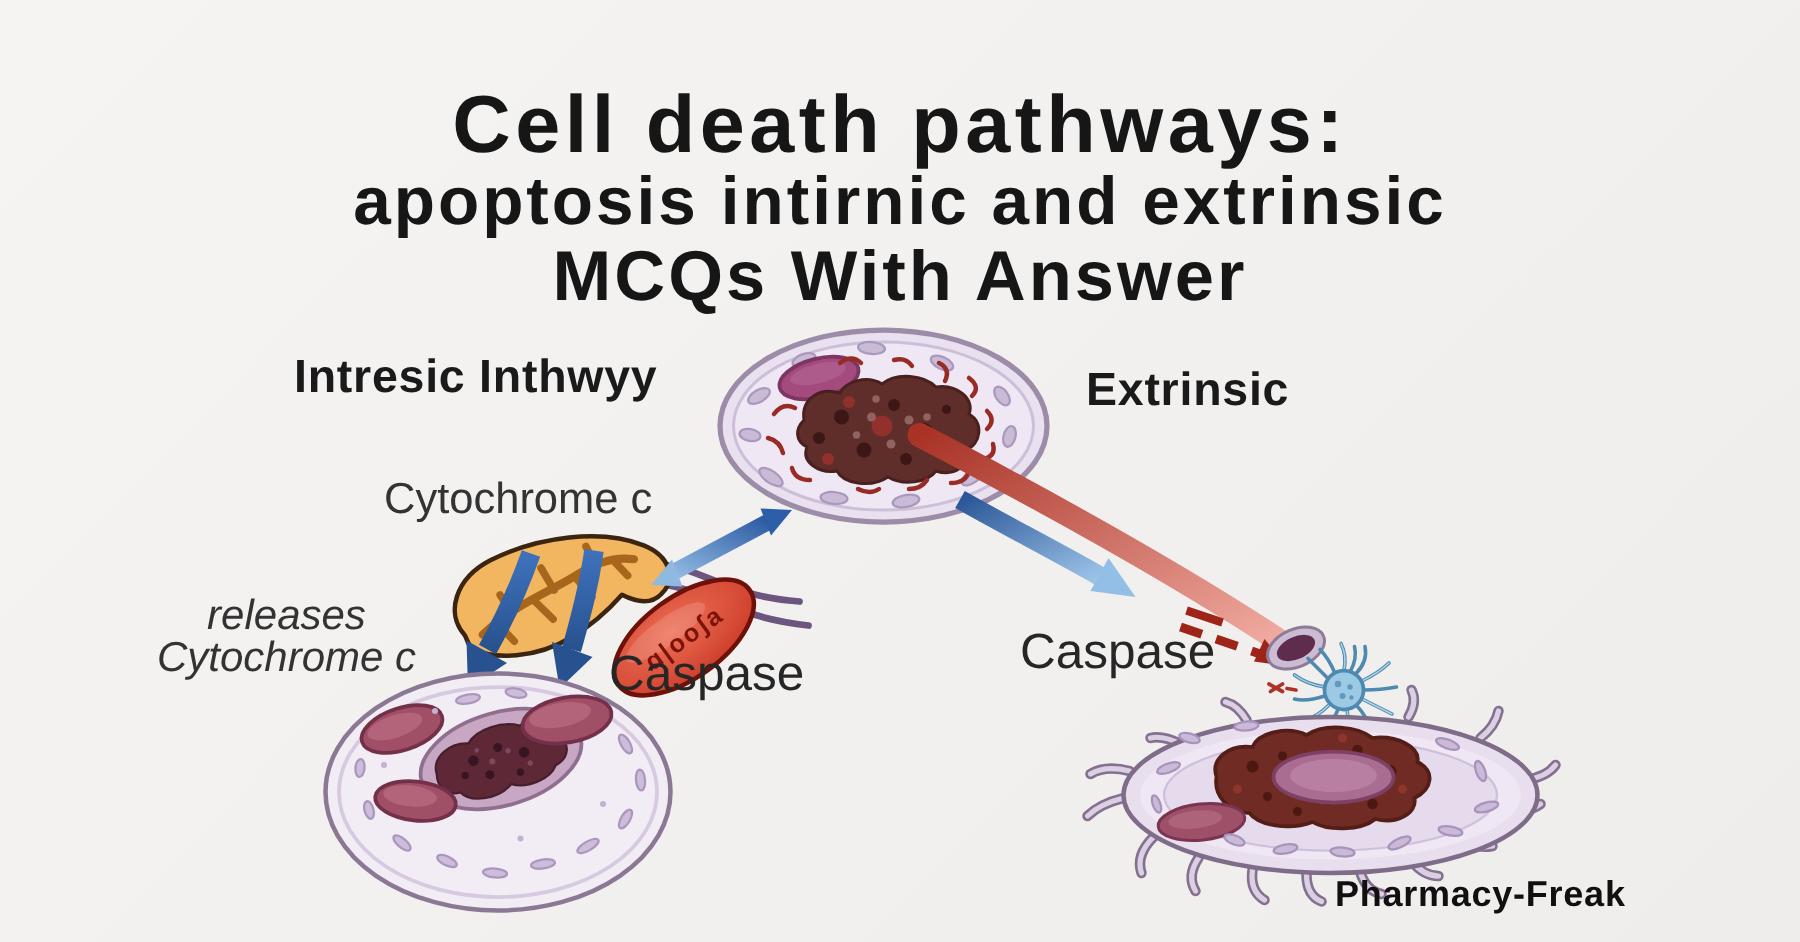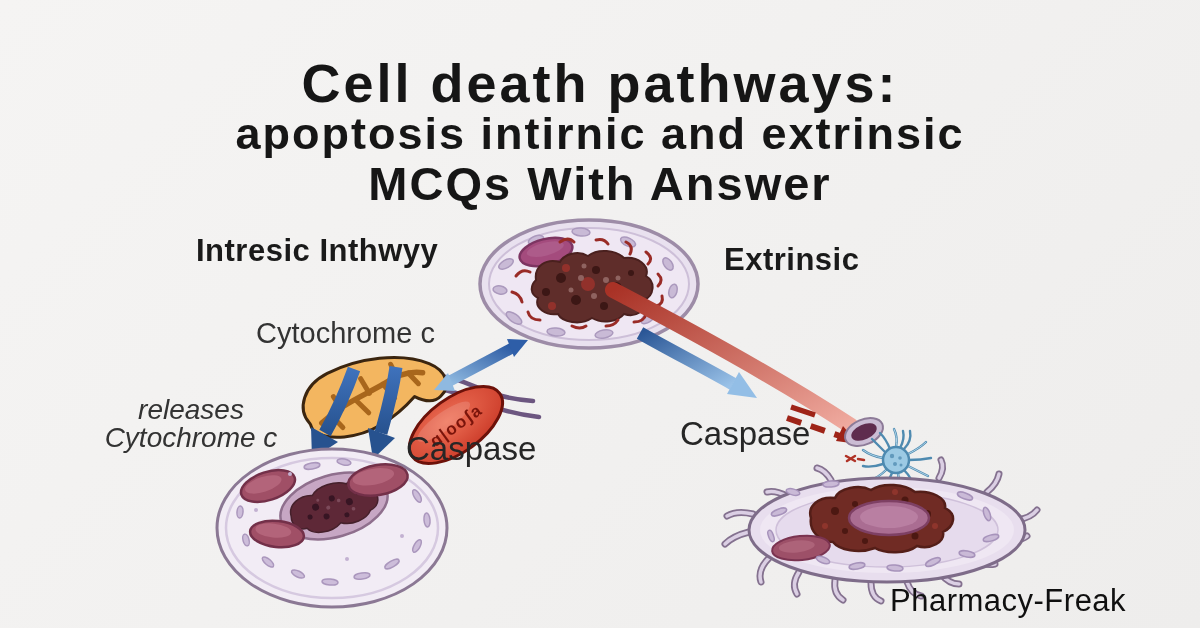--- a/index.html
+++ b/index.html
@@ -11,21 +11,21 @@
   .abs{position:absolute;}
   .title-line{width:1200px;text-align:center;color:#161616;font-weight:800;}
   .title-1{top:52px;font-size:54px;letter-spacing:3px;}
   .title-2{top:108px;font-size:45px;letter-spacing:2px;}
   .title-3{top:156px;font-size:47px;letter-spacing:2px;}
   .branch-label{font-size:31px;font-weight:800;color:#1a1a1a;letter-spacing:.5px;}
   .small-label{font-size:28px;font-weight:500;color:#333;}
   .caspase-label{font-size:33px;font-weight:500;color:#262626;}
   .releases-block{width:210px;text-align:center;line-height:28px;font-style:italic;}
   .dr-block{line-height:31px;}
-  .brand{font-size:31px;font-weight:400;color:#101010;letter-spacing:.5px;}
+  .brand{font-size:24px;font-weight:700;color:#101010;letter-spacing:.5px;}
   svg{display:block;overflow:visible;}
 </style>
 </head>
 <body>
 
 <div class="canvas">
 
   <div class="abs title-line title-2">apoptosis intirnic and extrinsic</div>
   <div class="abs title-line title-1">Cell death pathways:</div>
   <div class="abs title-line title-3">MCQs With Answer</div>

